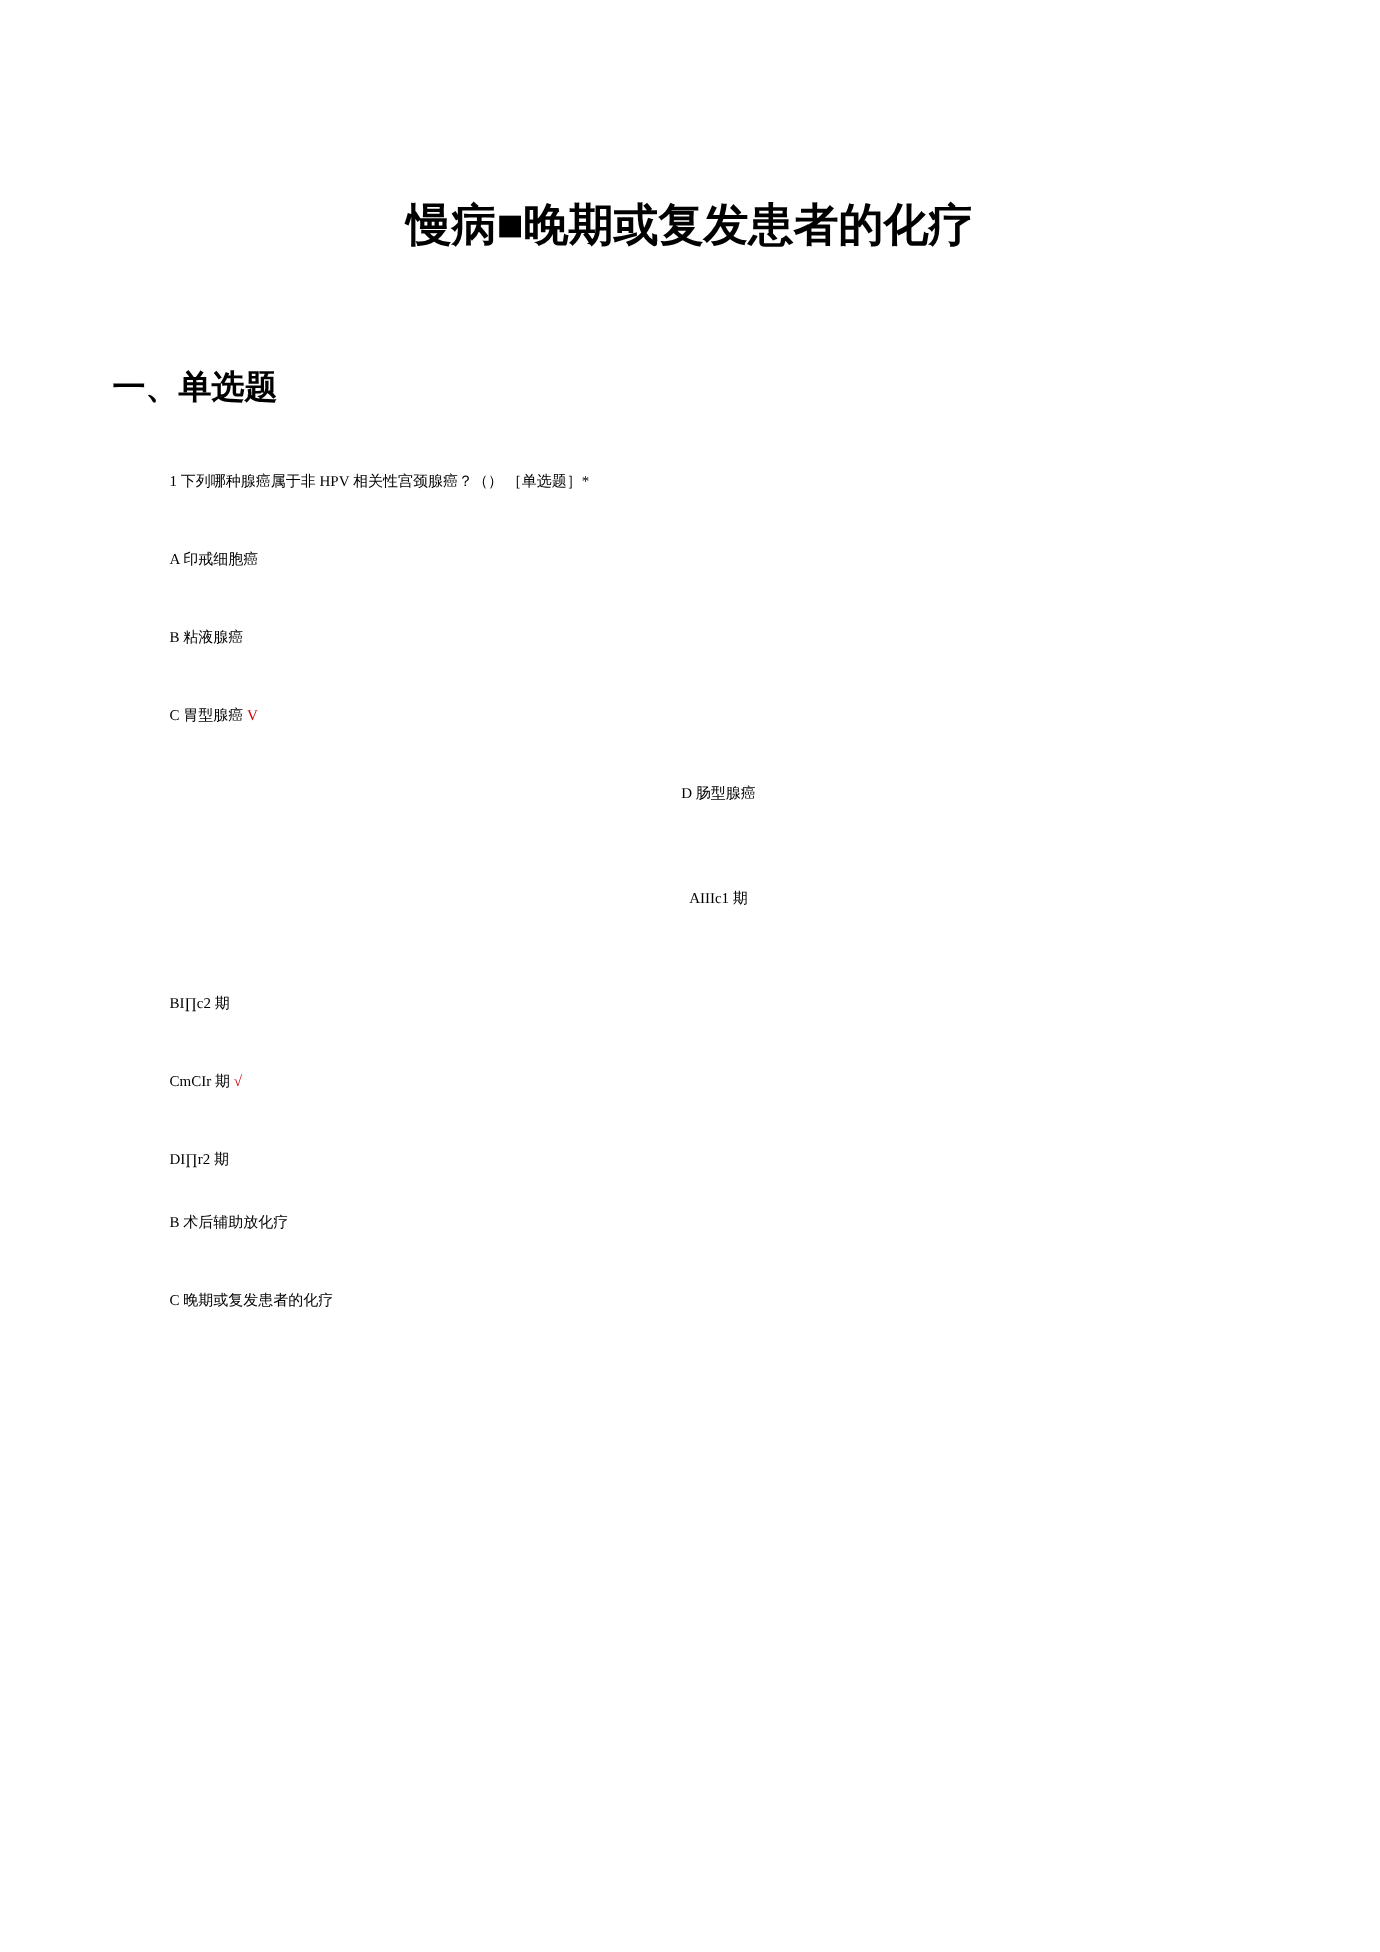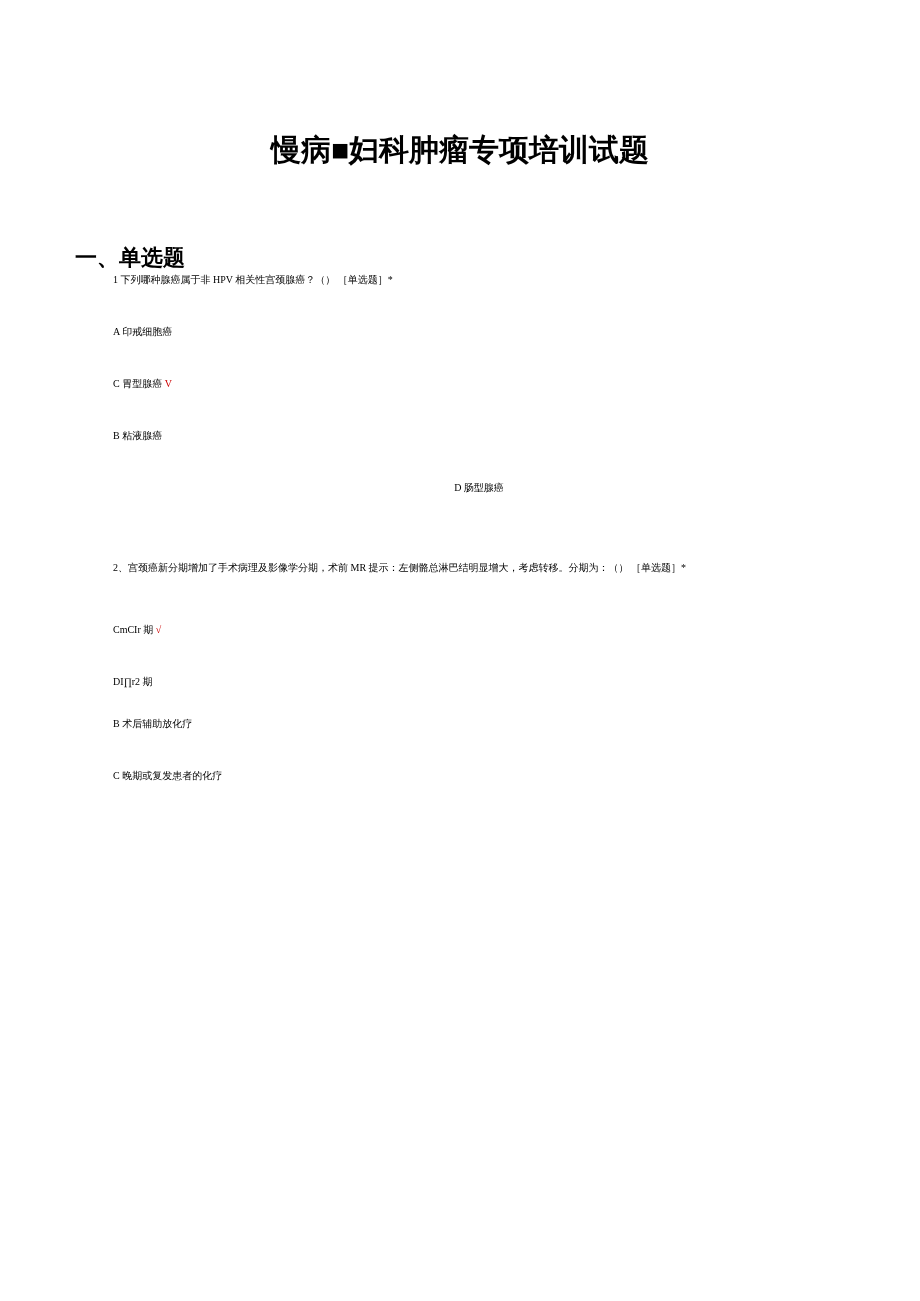--- a/index.html
+++ b/index.html
@@ -17,20 +17,21 @@
     }
     .title {
       text-align: center;
       font-size: 30px;
       font-weight: bold;
       margin-bottom: 72px;
     }
     .section-heading {
       font-size: 22px;
       font-weight: bold;
+      margin-bottom: 42px;
     }
     .content {
       font-size: 10px;
       line-height: 1.4;
       padding-left: 38px;
     }
     .question {
       margin-bottom: 38px;
     }
     .option {
@@ -46,32 +47,33 @@
       margin-bottom: 56px;
       text-align: center;
     }
     .q-wrap {
       line-height: 3.4;
     }
   </style>
 </head>
 <body>
 
-<h1 class="title">慢病■妇科肿瘤专项培训试题</h1>
+<h1 class="title">慢病■晚期或复发患者的化疗</h1>
 
 <h2 class="section-heading">一、单选题</h2>
 
 <div class="content">
 
   <div class="question">1 下列哪种腺癌属于非 HPV 相关性宫颈腺癌？（） ［单选题］*</div>
   <div class="option">A 印戒细胞癌</div>
+  <div class="option">B 粘液腺癌</div>
   <div class="option"><span>C 胃型腺癌</span><span class="checkmark"> V</span></div>
-  <div class="option">B 粘液腺癌</div>
   <div class="big-gap">D 肠型腺癌</div>
 
-  <div class="question q-wrap">2、宫颈癌新分期增加了手术病理及影像学分期，术前 MR 提示：左侧骼总淋巴结明显增大，考虑转移。分期为：（） ［单选题］*</div>
+  <div class="big-gap">AIIIc1 期</div>
+  <div class="option">BI∏c2 期</div>
   <div class="option"><span>CmCIr 期</span><span class="checkmark"> √</span></div>
   <div class="option-tight">DI∏r2 期</div>
 
   <div class="option">B 术后辅助放化疗</div>
   <div class="option">C 晚期或复发患者的化疗</div>
 
 </div>
 
 </body></html>

